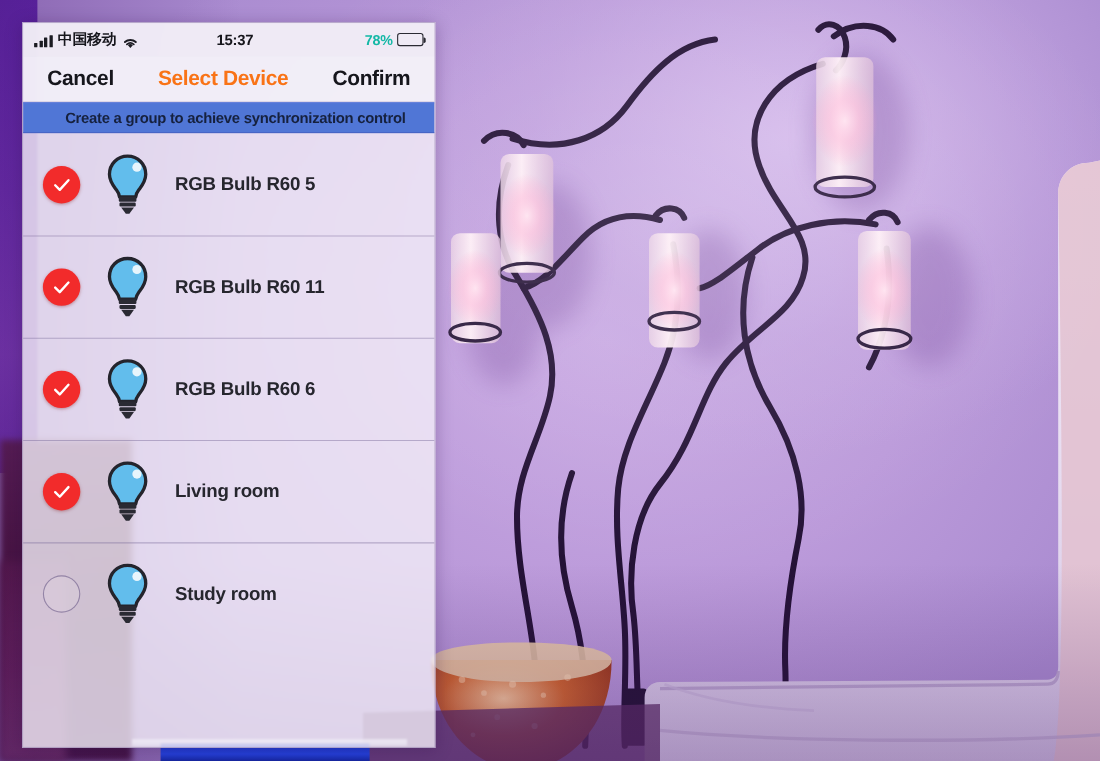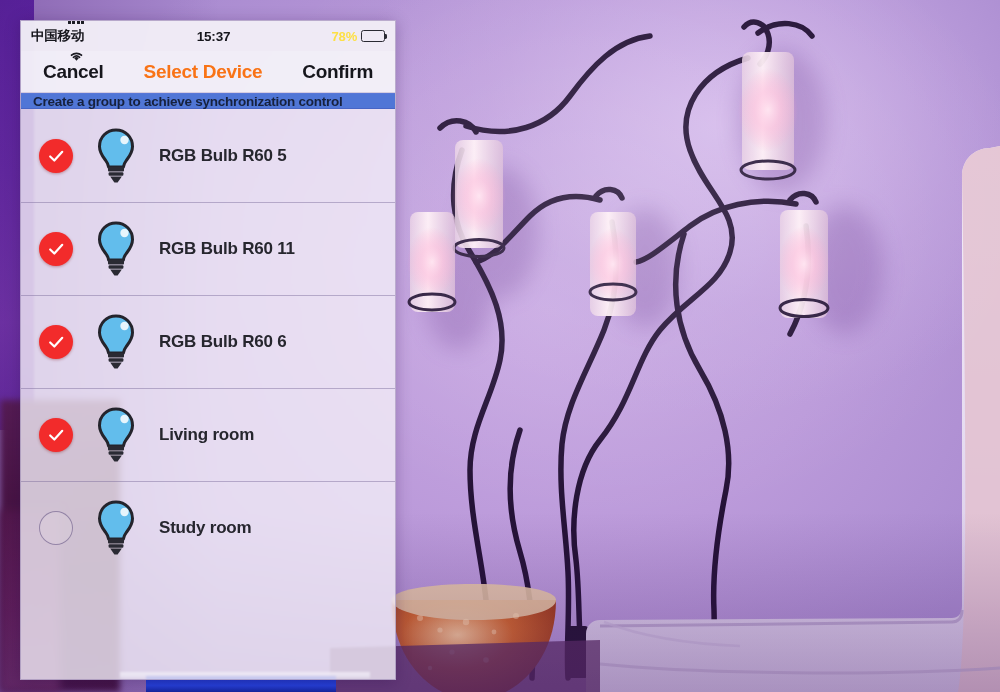--- a/index.html
+++ b/index.html
@@ -60,38 +60,38 @@
 
   
   .statusbar {
     position: relative;
     height: 30px;
     background: rgba(240,236,246,0.86);
     display: flex; align-items: center;
     padding: 0 10px;
     box-sizing: border-box;
   }
-  .sb-left { display: flex; align-items: flex-end; gap: 5px; flex-direction: column; }
+  .sb-left { display: flex; align-items: flex-end; gap: 5px; }
   .bars { display: flex; align-items: flex-end; gap: 1.5px; height: 11px; }
   .bars i { display: block; width: 3px; background: #1b1b22; border-radius: 0.5px; }
   .bars i:nth-child(1) { height: 4px; }
   .bars i:nth-child(2) { height: 6px; }
   .bars i:nth-child(3) { height: 8.5px; }
   .bars i:nth-child(4) { height: 11px; }
   .carrier { font-size: 13.5px; font-weight: 700; color: #16161c; letter-spacing: -0.2px; line-height: 1; }
   .wifi { width: 15px; height: 11px; position: relative; }
   .sb-time {
     position: absolute; left: 11px; right: 0; text-align: center;
     font-size: 13.5px; font-weight: 700; color: #16161c; letter-spacing: -0.2px;
   }
   .sb-right {
     margin-left: auto; display: flex; align-items: center; gap: 4px;
     position: relative; z-index: 2;
   }
-  .batt-pct { font-size: 13px; font-weight: 700; color: #fde047; letter-spacing: -0.2px; }
+  .batt-pct { font-size: 13px; font-weight: 700; color: #14b8a6; letter-spacing: -0.2px; }
   .batt {
     width: 24px; height: 11.5px; border: 1.4px solid #2a2a33; border-radius: 2.6px;
     position: relative; box-sizing: border-box; padding: 1.2px;
   }
   .batt::after {
     content: ""; position: absolute; right: -3.4px; top: 3.2px;
     width: 2px; height: 4.4px; background: #2a2a33; border-radius: 0 1.4px 1.4px 0;
   }
   .batt-fill { height: 100%; width: 78%; background: #23232c; border-radius: 1px; }
 
@@ -108,27 +108,28 @@
     font-size: 19px; font-weight: 700; color: #16161c;
     letter-spacing: -0.3px; cursor: pointer; white-space: nowrap;
   }
   .nav-title {
     font-size: 19px; font-weight: 700; color: #f97316;
     letter-spacing: -0.3px; white-space: nowrap;
   }
 
   
   .banner {
-    height: 16px;
+    height: 28px;
     background: #5076d6;
     display: flex; align-items: center;
     padding-left: 12px;
     box-sizing: border-box;
     border-top: 1px solid rgba(90,120,215,0.9);
     border-bottom: 1px solid rgba(70,100,195,0.9);
+    justify-content: center;
   }
   .banner-text {
     font-size: 13.5px; font-weight: 700; color: #16213e;
     letter-spacing: -0.25px; white-space: nowrap;
   }
 
   
   .list { position: relative; }
   .row {
     position: relative;

